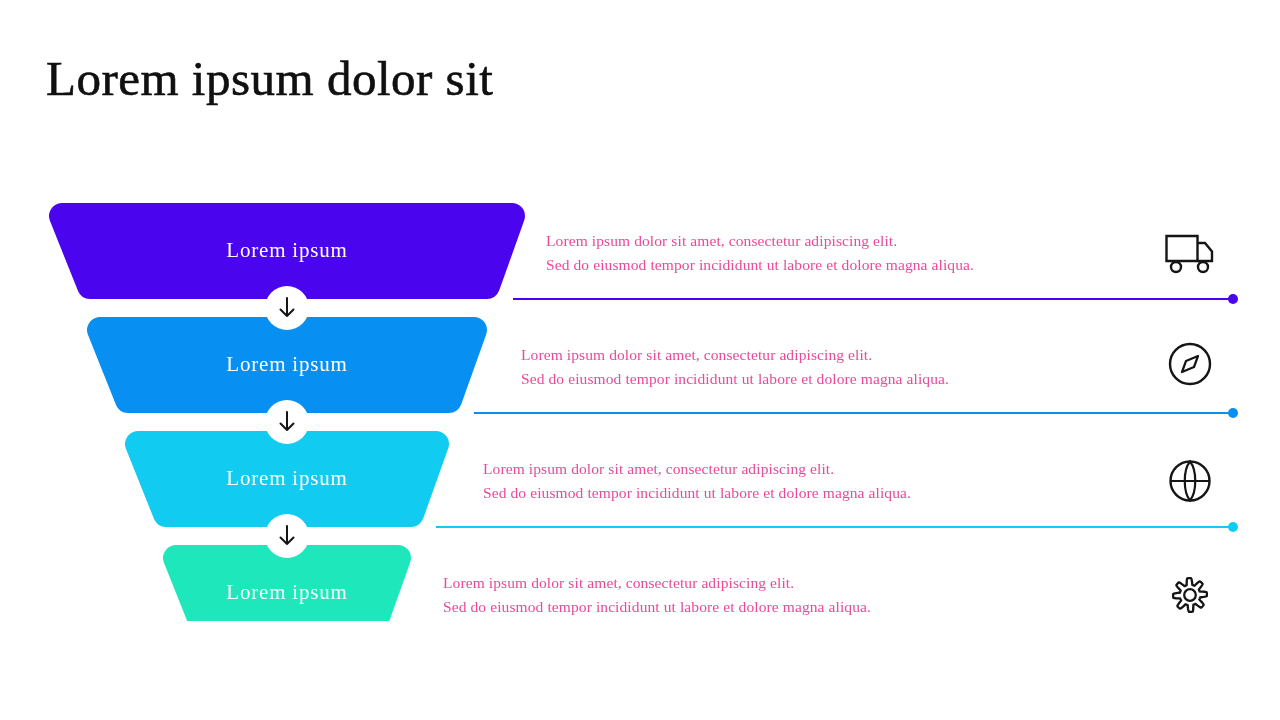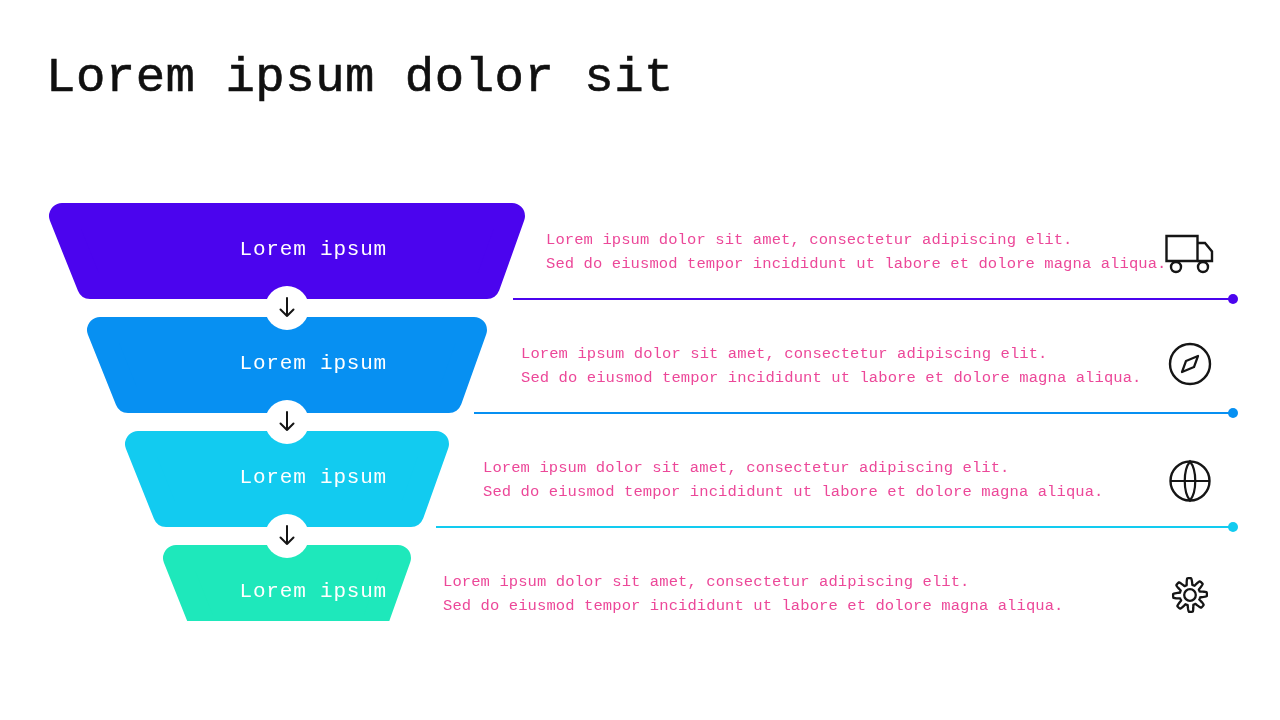--- a/index.html
+++ b/index.html
@@ -1,28 +1,28 @@
 <!DOCTYPE html>
 <html><head>
 <meta charset="utf-8">
 <style>
   html,body{margin:0;padding:0;background:#ffffff;}
   .slide{
     position:relative;width:1280px;height:621px;background:#ffffff;overflow:hidden;
-    font-family:Liberation Mono, monospace;
+    font-family:Liberation Serif, serif;
   }
   .title{
     position:absolute;left:46px;top:50px;margin:0;
     font-size:49px;font-weight:500;color:#101010;letter-spacing:0.5px;
     -webkit-text-stroke:0.6px #101010;
   }
   .shapes{position:absolute;left:0;top:0;}
   .seg{stroke-width:26;stroke-linejoin:round;}
   .seg-label{
-    position:absolute;left:187px;width:200px;text-align:right;
+    position:absolute;left:187px;width:200px;text-align:center;
     color:#ffffff;font-size:21px;letter-spacing:0.8px;
   }
   .arrow-circle{
     position:absolute;left:265px;width:44px;height:44px;border-radius:50%;
     background:#ffffff;display:flex;align-items:center;justify-content:center;
   }
   .desc{
     position:absolute;font-size:15.5px;line-height:23.5px;color:#ec4899;
     letter-spacing:0.1px;white-space:nowrap;
   }

